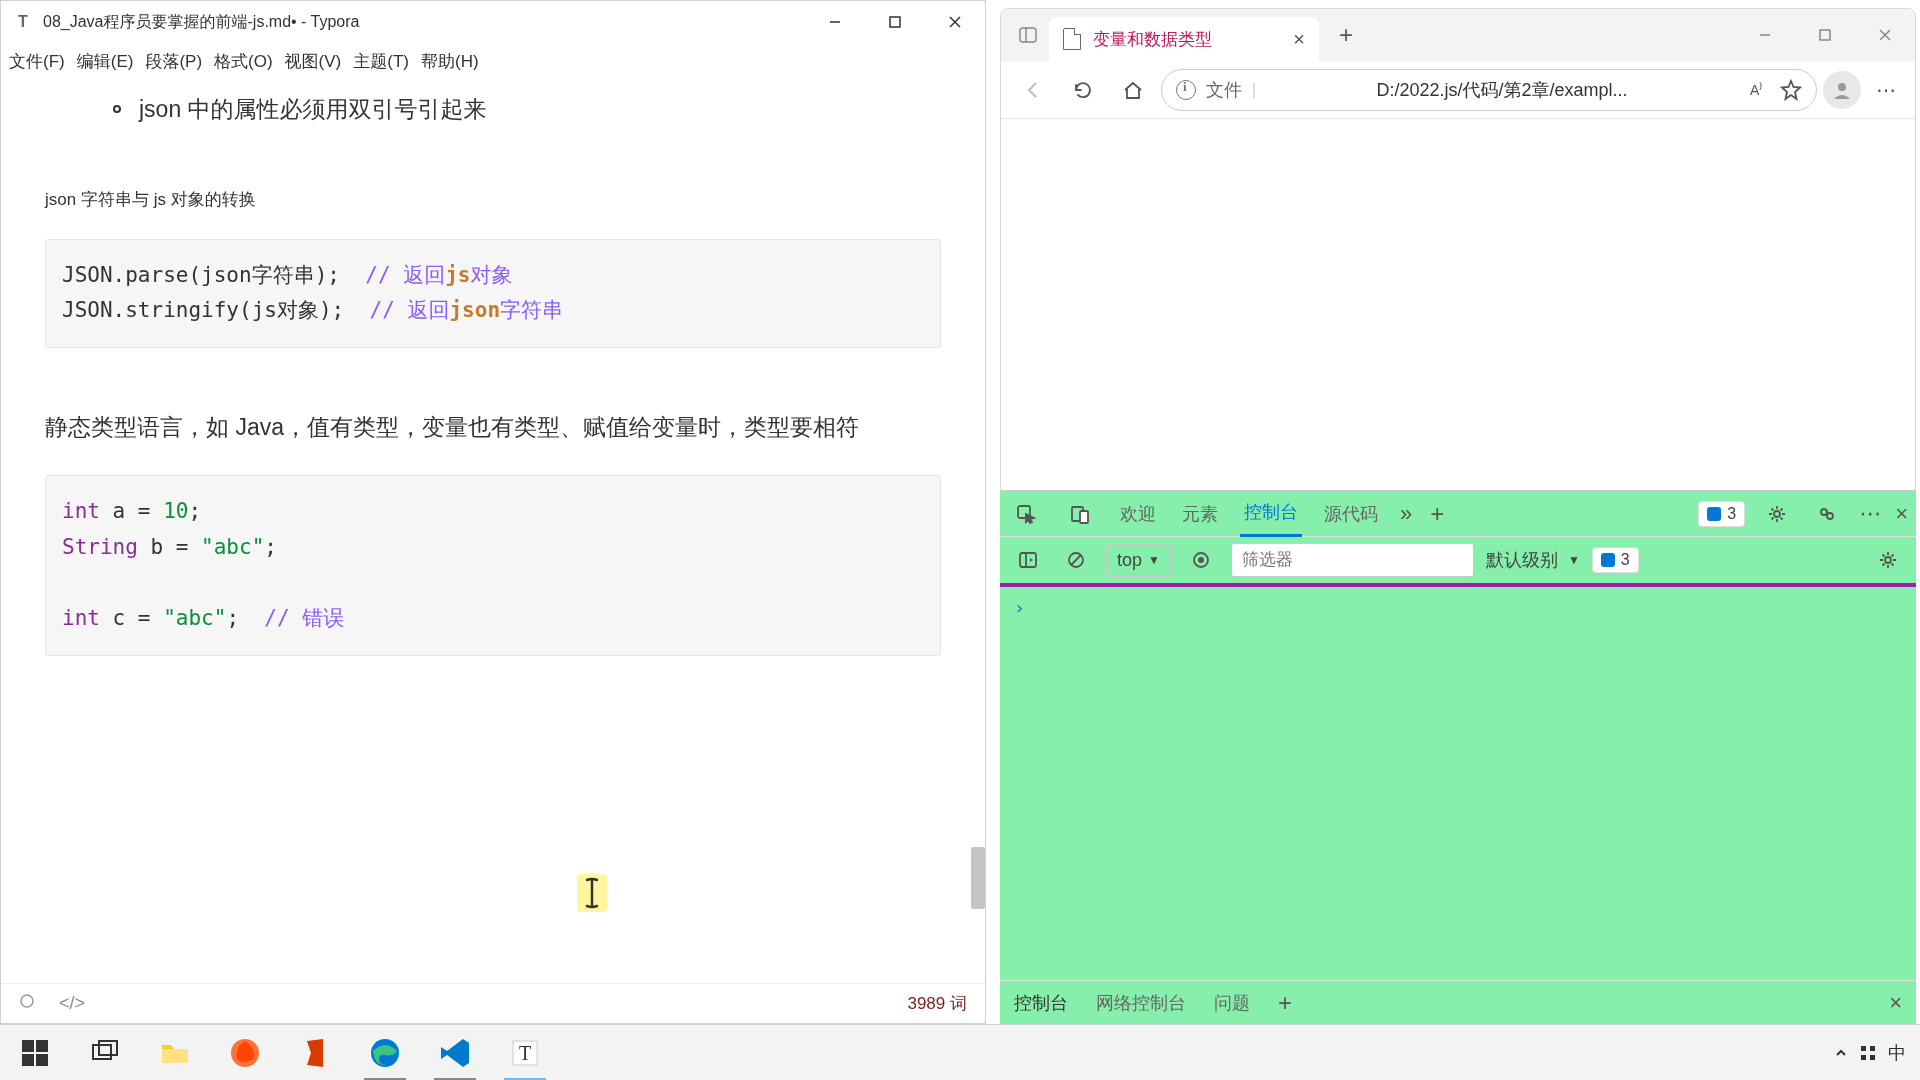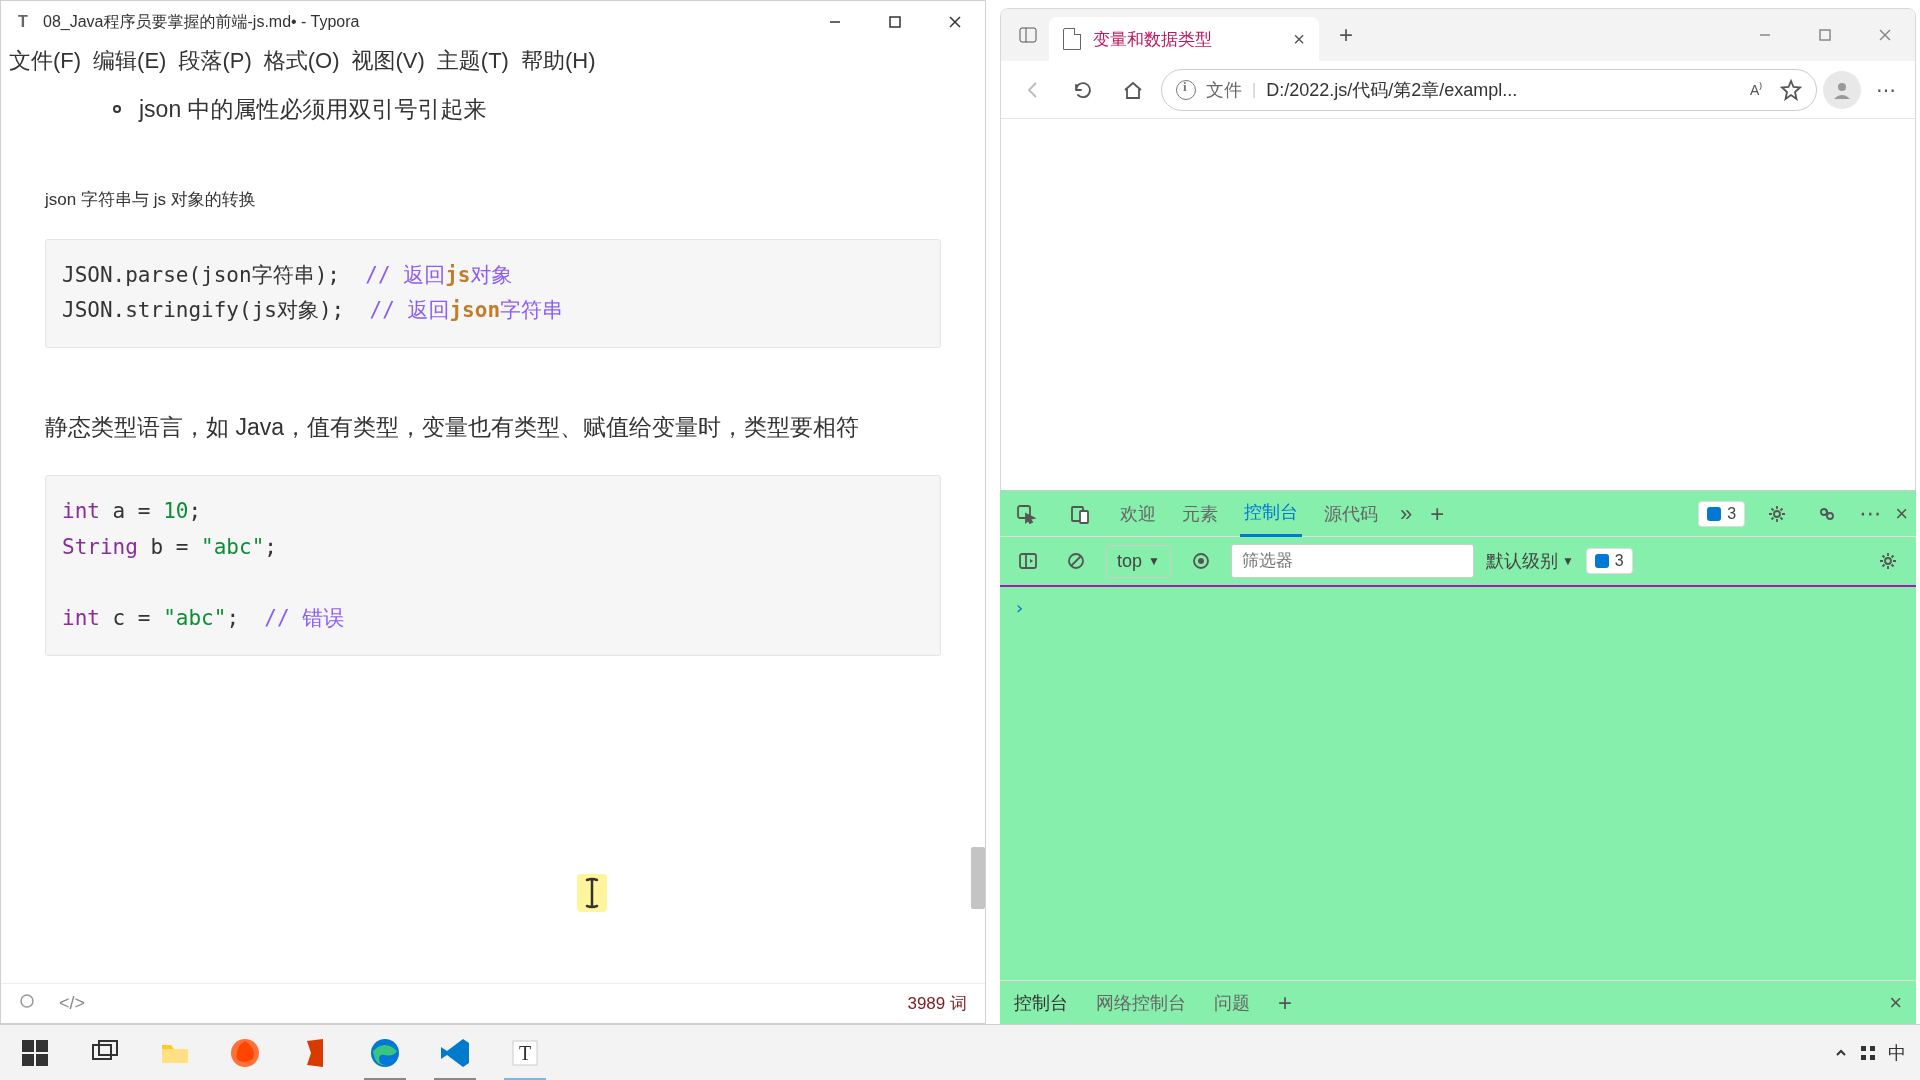--- a/index.html
+++ b/index.html
@@ -8,21 +8,21 @@
 
 .typora-window { position: absolute; left: 0; top: 0; width: 986px; height: 1024px; background: #fff; border: 1px solid #d0d0d0; }
 .typora-titlebar { height: 42px; display: flex; align-items: center; padding-left: 12px; }
 .typora-icon { width: 20px; height: 20px; display: flex; align-items: center; justify-content: center; color: #666; font-size: 16px; font-weight: bold; margin-right: 10px; }
 .typora-title { font-size: 16px; color: #333; }
 .typora-winbtns { margin-left: auto; display: flex; }
 .win-btn { width: 60px; height: 42px; display: flex; align-items: center; justify-content: center; color: #333; }
 .win-btn svg { width: 14px; height: 14px; }
 
 .typora-menubar { height: 36px; display: flex; align-items: center; padding-left: 8px; gap: 12px; }
-.menu-item { font-size: 22px; color: #333; cursor: pointer; }
+.menu-item { font-size: 17px; color: #333; cursor: pointer; }
 
 .typora-content { padding: 12px 44px 0 44px; height: 880px; overflow: hidden; color: #333; position: relative; }
 .bullet-line { display: flex; align-items: flex-start; margin-left: 68px; margin-bottom: 60px; }
 .bullet-dot { width: 8px; height: 8px; border-radius: 50%; border: 2px solid #333; margin-top: 14px; margin-right: 18px; flex-shrink: 0; }
 .bullet-text { font-size: 23px; line-height: 1.6; }
 
 .section-text { font-size: 17px; margin-bottom: 28px; }
 
 .code-block { background: #f6f6f6; border: 1px solid #e5e5e5; border-radius: 3px; padding: 18px 16px; font-family: Consolas, monospace; font-size: 21px; line-height: 1.7; margin-bottom: 60px; }
 .code-line { white-space: pre; }
@@ -62,21 +62,21 @@
 
 .edge-toolbar { height: 58px; display: flex; align-items: center; padding: 0 10px; gap: 6px; border-bottom: 1px solid #e5e5e5; }
 .tool-btn { width: 44px; height: 44px; display: flex; align-items: center; justify-content: center; border-radius: 6px; }
 .tool-btn svg { width: 22px; height: 22px; stroke: #555; fill: none; stroke-width: 1.8; }
 .tool-btn.disabled svg { stroke: #bbb; }
 .addr-bar { flex: 1; height: 42px; border: 1px solid #ccc; border-radius: 21px; display: flex; align-items: center; padding: 0 14px; gap: 10px; }
 .addr-icon { width: 20px; height: 20px; border: 1.8px solid #777; border-radius: 50%; position: relative; }
 .addr-icon::after { content: 'i'; position: absolute; left: 6px; top: -2px; font-size: 13px; font-weight: bold; color: #777; font-family: serif; }
 .addr-label { color: #666; font-size: 18px; }
 .addr-sep { color: #ccc; }
-.addr-url { color: #333; font-size: 18px; flex: 1; overflow: hidden; text-overflow: ellipsis; white-space: nowrap; }
+.addr-url { color: #333; font-size: 18px; flex: 1; overflow: hidden; text-overflow: ellipsis; white-space: nowrap; text-align: center; }
 .addr-right-icon { width: 22px; height: 22px; }
 .addr-right-icon svg { stroke: #555; fill: none; stroke-width: 1.8; }
 .profile-btn { width: 38px; height: 38px; border-radius: 50%; background: #e8e8e8; display: flex; align-items: center; justify-content: center; }
 .profile-btn svg { width: 22px; height: 22px; fill: #999; }
 .more-btn { width: 38px; height: 38px; display: flex; align-items: center; justify-content: center; font-size: 20px; color: #555; }
 
 .edge-body { height: 380px; background: #fff; }
 
 
 .devtools { position: absolute; left: 1000px; top: 490px; width: 916px; height: 534px; border-top: 1px solid #ccc; background: #86efac; }
@@ -86,24 +86,24 @@
 .dt-tab { font-size: 18px; color: #666; padding: 10px 4px; cursor: pointer; }
 .dt-tab.active { color: #0078d4; border-bottom: 3px solid #0078d4; }
 .dt-more { font-size: 22px; color: #555; }
 .dt-plus { font-size: 24px; color: #555; }
 .dt-right { margin-left: auto; display: flex; align-items: center; gap: 14px; }
 .dt-badge { display: flex; align-items: center; gap: 6px; background: #fff; border: 1px solid #ddd; border-radius: 4px; padding: 3px 8px; }
 .dt-badge-icon { width: 14px; height: 14px; background: #0078d4; border-radius: 3px; position: relative; }
 .dt-badge-num { font-size: 16px; color: #444; }
 .dt-close { font-size: 22px; color: #555; cursor: pointer; }
 
-.dt-filterbar { height: 50px; display: flex; align-items: center; padding: 0 10px; gap: 12px; border-bottom: 2px solid #a21caf; }
+.dt-filterbar { height: 50px; display: flex; align-items: center; padding: 0 10px; gap: 12px; border-bottom: 4px solid #a21caf; }
 .dt-select { display: flex; align-items: center; gap: 6px; border: 1px solid #ccc; border-radius: 3px; padding: 5px 10px; font-size: 18px; color: #444; }
 .dt-filter-input { flex: 0 0 180px; border: 1px solid #ccc; border-radius: 3px; padding: 6px 10px; font-size: 17px; color: #999; background: #fff; }
-.dt-level { display: flex; align-items: center; gap: 4px; font-size: 18px; color: #444; }
+.dt-level { display: flex; align-items: center; gap: 10px; font-size: 18px; color: #444; }
 .dt-gear-right { margin-left: auto; }
 
 .dt-console { padding: 10px 14px; }
 .console-prompt { color: #0078d4; font-size: 18px; font-family: Consolas, monospace; }
 
 .dt-drawer { position: absolute; bottom: 0; left: 0; right: 0; height: 44px; border-top: 1px solid #ddd; display: flex; align-items: center; padding: 0 14px; gap: 28px; }
 .drawer-tab { font-size: 18px; color: #666; }
 .drawer-tab.active { color: #333; font-weight: 500; }
 .drawer-plus { font-size: 24px; color: #555; }
 .drawer-close { margin-left: auto; font-size: 22px; color: #555; }

